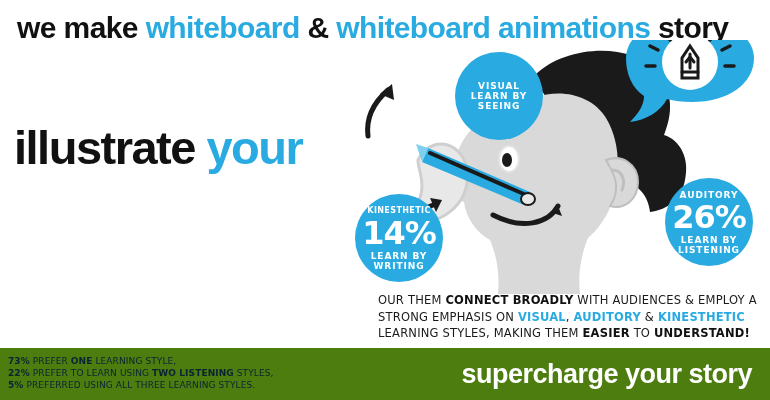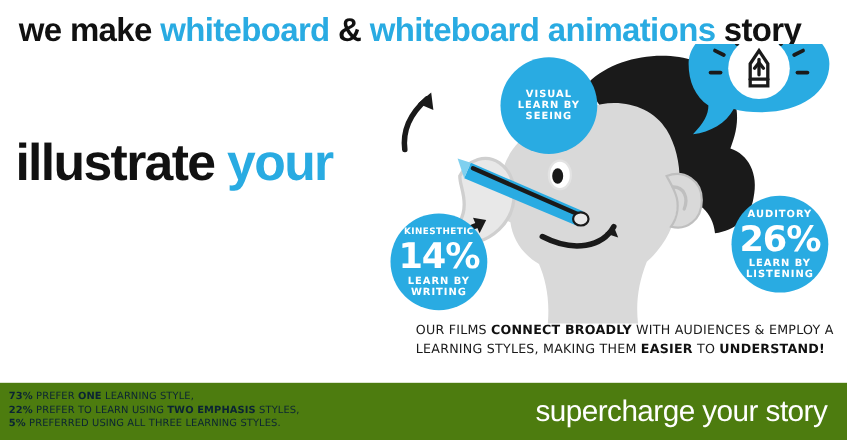--- a/index.html
+++ b/index.html
@@ -76,21 +76,21 @@
   }
   .bottom-stats{
     position:absolute;left:8px;top:7px;width:330px;
     font-family:"DejaVu Sans", sans-serif;
     font-size:9px;line-height:12px;color:#0b2433;letter-spacing:0.1px;
   }
   .bottom-stats .ln{display:block;white-space:nowrap;}
   .bottom-stats b{font-weight:bold;}
   .tagline{
     position:absolute;right:18px;top:10px;
-    font-size:27px;font-weight:normal;color:#ffffff;
+    font-size:27px;font-weight:bold;color:#ffffff;
     letter-spacing:-0.5px;line-height:32px;white-space:nowrap;
   }
 </style>
 </head>
 <body>
 
 <div id="stage">
 
   <div class="headline-top">
     <span>we make </span><span class="hl-blue">whiteboard</span><span> &amp; </span><span class="hl-blue">whiteboard animations</span><span> story</span>
@@ -168,26 +168,27 @@
   </div>
 
   <div class="badge" id="badge-auditory">
     <div class="b-label">AUDITORY</div>
     <div class="b-pct">26%</div>
     <div class="b-sub">LEARN BY</div>
     <div class="b-sub">LISTENING</div>
   </div>
 
   <div class="para">
-    <span class="ln"><span>OUR FILMS </span><b>CONNECT BROADLY</b><span> WITH AUDIENCES &amp; EMPLOY A</span></span>
+    <span class="ln"><span>OUR THEM </span><b>CONNECT BROADLY</b><span> WITH AUDIENCES &amp; EMPLOY A</span></span>
+    <span class="ln"><span>STRONG EMPHASIS ON </span><span class="p-blue">VISUAL</span><span>, </span><span class="p-blue">AUDITORY</span><span> &amp; </span><span class="p-blue">KINESTHETIC</span></span>
     <span class="ln"><span>LEARNING STYLES, MAKING THEM </span><b>EASIER</b><span> TO </span><b>UNDERSTAND!</b></span>
   </div>
 
   <div class="bottombar">
     <div class="bottom-stats">
       <span class="ln"><b>73%</b><span> PREFER </span><b>ONE</b><span> LEARNING STYLE,</span></span>
-      <span class="ln"><b>22%</b><span> PREFER TO LEARN USING </span><b>TWO EMPHASIS</b><span> STYLES,</span></span>
+      <span class="ln"><b>22%</b><span> PREFER TO LEARN USING </span><b>TWO LISTENING</b><span> STYLES,</span></span>
       <span class="ln"><b>5%</b><span> PREFERRED USING ALL THREE LEARNING STYLES.</span></span>
     </div>
     <div class="tagline">supercharge your story</div>
   </div>
 
 </div>
 
 </body></html>

